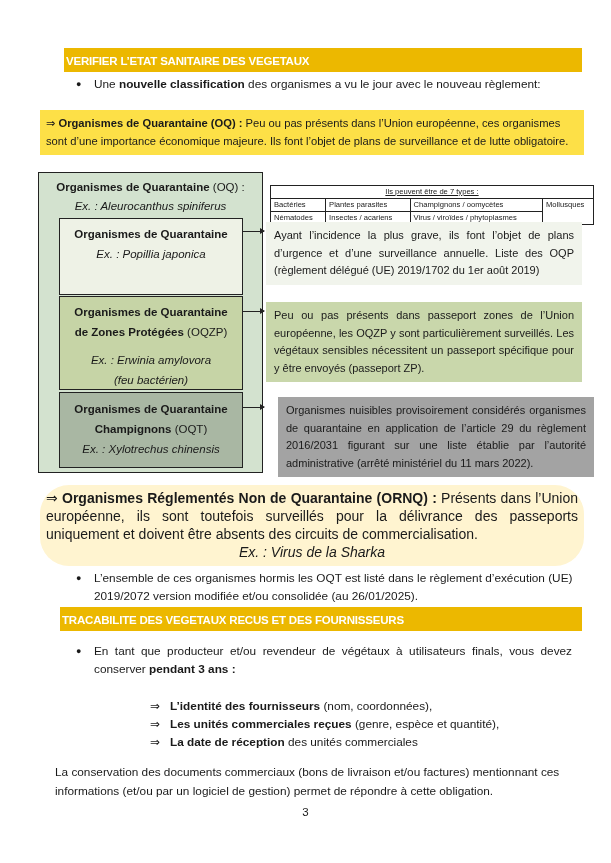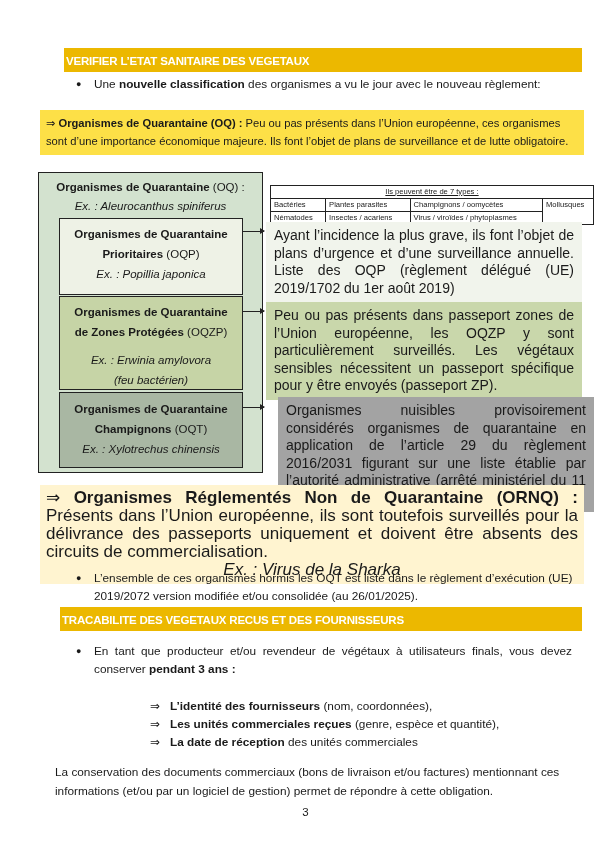--- a/index.html
+++ b/index.html
@@ -4,26 +4,26 @@
 <style>
   html, body { margin:0; padding:0; background:#ffffff; }
   body { width:611px; height:863px; position:relative; overflow:hidden;
          font-family:"Liberation Sans", "DejaVu Sans", sans-serif; color:#1a1a1a; font-size:11.2px; }
   .abs { position:absolute; }
   .hdr { background:#ecb800; color:#ffffff; font-weight:bold; font-size:11.5px;
          padding:3px 0 0 2px; height:21px; line-height:21px; letter-spacing:-0.2px; }
   .bullet-line { display:flex; align-items:flex-start; font-size:11.8px; line-height:18px; }
   .bullet-dot { width:18px; flex:none; font-size:9px; line-height:18px; }
   .box-oq { background:#fde047; padding:4px 6px 5px 6px; font-size:11.2px; line-height:18px; }
-  .box-ornq { background:#fff4d0; padding:4px 6px 5px 6px; font-size:17px; line-height:18px; }
+  .box-ornq { background:#fff4d0; padding:4px 6px 5px 6px; font-size:14px; line-height:18px;border-radius:29px; }
   .outer { background:#d3e2cf; border:1px solid #222; }
   .inner { border:1px solid #222; text-align:center; font-size:11.5px; line-height:20px; }
   .inner .t { font-weight:bold; }
   .it { font-style:italic; }
-  .desc { font-size:14px; line-height:17.5px; padding:5px 8px 5px 8px; text-align:justify; }
+  .desc { font-size:11px; line-height:17.5px; padding:5px 8px 5px 8px; text-align:justify; }
   table.types { border-collapse:collapse; font-size:7.6px; width:324px; background:#fff; }
   table.types td { border:1px solid #222; padding:1px 3px; line-height:10px; white-space:nowrap; }
   .arrow { height:1px; background:#222; }
   .arrow:after { content:""; position:absolute; right:-1px; top:-3px; border-left:5px solid #222;
                  border-top:3.5px solid transparent; border-bottom:3.5px solid transparent; }
   .req { font-size:11.8px; line-height:18px; display:flex; }
   .req .sym { width:20px; flex:none; }
   b { font-weight:bold;margin-top:16px; }
 </style>
 </head>
@@ -46,21 +46,20 @@
 
 <div class="abs outer" style="left:38px; top:172px; width:223px; height:299px;">
   <div style="text-align:center; font-size:11.5px; line-height:20px; margin-top:4px;">
     <b>Organismes de Quarantaine</b><span> (OQ) :</span>
   </div>
   <div class="it" style="text-align:center; font-size:11.5px; line-height:18px;">Ex. : Aleurocanthus spiniferus</div>
 </div>
 
 <div class="abs inner" style="left:59px; top:218px; width:182px; height:75px; background:#eef2e6;">
   <div style="margin-top:5px;" class="t">Organismes de Quarantaine</div>
-  <div><b>Prioritaires</b><span> (OQP)</span></div>
   <div class="it">Ex. : Popillia japonica</div>
 </div>
 
 <div class="abs inner" style="left:59px; top:296px; width:182px; height:92px; background:#c6d4a6;">
   <div style="margin-top:5px;" class="t">Organismes de Quarantaine</div>
   <div><b>de Zones Protégées</b><span> (OQZP)</span></div>
   <div class="it" style="padding:0 20px;margin-top:8px;">Ex. : Erwinia amylovora (feu bactérien)</div>
 </div>
 
 <div class="abs inner" style="left:59px; top:392px; width:182px; height:74px; background:#a9b7a3;">

